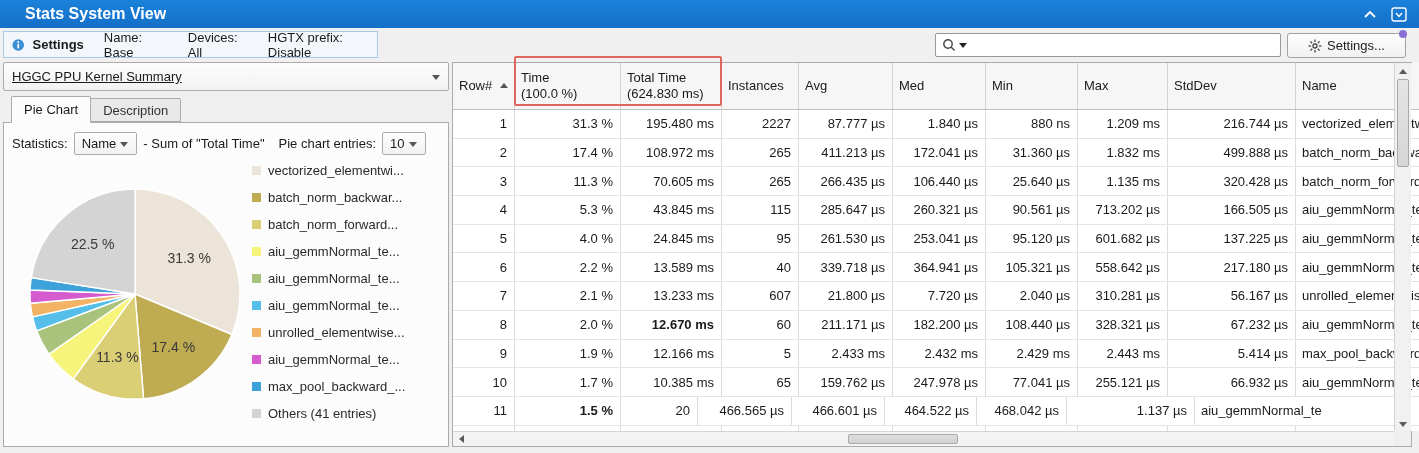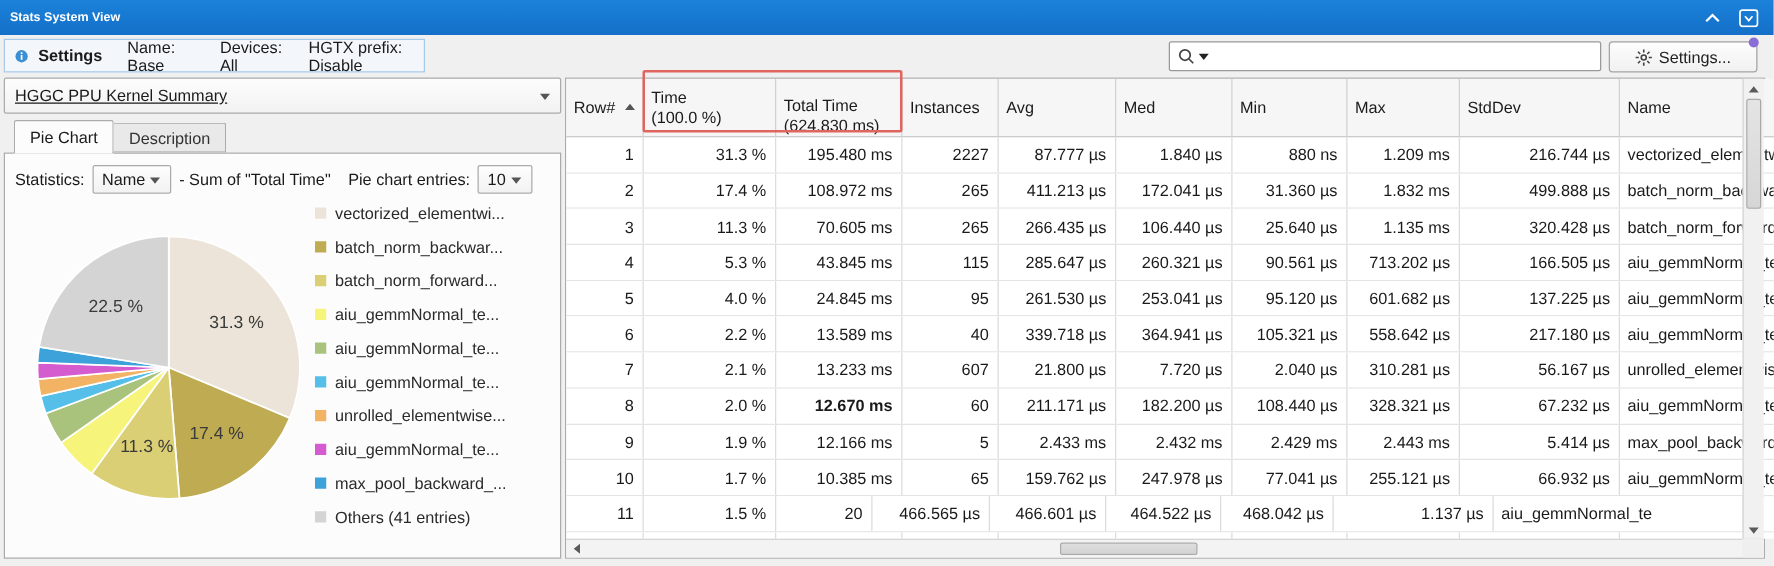--- a/index.html
+++ b/index.html
@@ -3,26 +3,26 @@
 <meta charset="utf-8">
 <style>
   * { margin:0; padding:0; box-sizing:border-box; }
   html,body { width:1419px; height:453px; }
   body { font-family:"Liberation Sans", sans-serif; font-size:13px; color:#1a1a1a; }
   .app { position:relative; width:1419px; height:453px; background:#f0f0f0; overflow:hidden; }
 
   
   .titlebar { position:absolute; left:0; top:0; width:1419px; height:28px;
               background:linear-gradient(#1b82da,#146fc8); display:flex; align-items:center; }
-  .titlebar .title { color:#fff; font-weight:bold; padding-left:8px; font-size:10px; }
+  .titlebar .title { color:#fff; font-weight:bold; padding-left:25px; font-size:16px; }
   .win-icons { position:absolute; right:12px; top:0; height:28px; display:flex; align-items:center; gap:14px; }
   .win-icons svg { display:block; }
 
   
-  .settings-chip { position:absolute; left:3px; top:31px; width:337px; height:27px;
+  .settings-chip { position:absolute; left:3px; top:31px; width:375px; height:27px;
                    background:#f3f7fc; border:1px solid #a9c9e8; display:flex; align-items:center; padding-left:8px;justify-content:center; }
   .settings-chip .lbl { margin-left:20px; }
   .settings-chip .lbl.first { margin-left:8px; font-weight:bold; }
   .search-box { position:absolute; left:935px; top:33px; width:346px; height:24px; background:#fff;
                 border:1px solid #999; border-radius:2px; display:flex; align-items:center; padding-left:6px; }
   .search-box input { border:none; outline:none; flex:1; height:20px; font-family:inherit; font-size:13px; background:transparent; }
   .search-caret { width:0; height:0; border-left:4px solid transparent; border-right:4px solid transparent;
                   border-top:5px solid #222; margin:0 4px 0 3px; }
   .settings-btn { position:absolute; left:1287px; top:33px; width:119px; height:25px;
                   background:linear-gradient(#fdfdfd,#f1f1f1); border:1px solid #a3a3a3; border-radius:3px;
@@ -240,21 +240,21 @@
     <div class="tbl-clip">
       <div class="thead" id="thead">
           <div class="hcell" style="width: 62px;">
             <div class="hl">Row#</div>
             <span class="sort-asc"></span>
           </div>
           <div class="hcell" style="width: 106px;">
             <div class="hl">Time</div>
             <div class="hl">(100.0 %)</div>
           </div>
-          <div class="hcell" style="width: 101px; justify-content: flex-end;">
+          <div class="hcell" style="width: 101px;">
             <div class="hl">Total Time</div>
             <div class="hl">(624.830 ms)</div>
           </div>
           <div class="hcell" style="width: 77px;">
             <div class="hl">Instances</div>
           </div>
           <div class="hcell" style="width: 94px;">
             <div class="hl">Avg</div>
           </div>
           <div class="hcell" style="width: 93px;">
@@ -389,21 +389,21 @@
             <div class="tcell r" style="width: 77px;">65</div>
             <div class="tcell r" style="width: 94px;">159.762 µs</div>
             <div class="tcell r" style="width: 93px;">247.978 µs</div>
             <div class="tcell r" style="width: 92px;">77.041 µs</div>
             <div class="tcell r" style="width: 90px;">255.121 µs</div>
             <div class="tcell r" style="width: 128px;">66.932 µs</div>
             <div class="tcell l" style="width: 200px;">aiu_gemmNormal_te</div>
           </div>
           <div class="trow">
             <div class="tcell r" style="width: 62px;">11</div>
-            <div class="tcell r" style="width: 106px;">1.5 %</div>
+            <div class="tcell r" style="width: 106px; font-weight: bold;">1.5 %</div>
             <div class="tcell r" style="width: 77px;">20</div>
             <div class="tcell r" style="width: 94px;">466.565 µs</div>
             <div class="tcell r" style="width: 93px;">466.601 µs</div>
             <div class="tcell r" style="width: 92px;">464.522 µs</div>
             <div class="tcell r" style="width: 90px;">468.042 µs</div>
             <div class="tcell r" style="width: 128px;">1.137 µs</div>
             <div class="tcell l" style="width: 200px;">aiu_gemmNormal_te</div>
           </div>
           <div class="trow">
             <div class="tcell r" style="width: 62px;">12</div>

